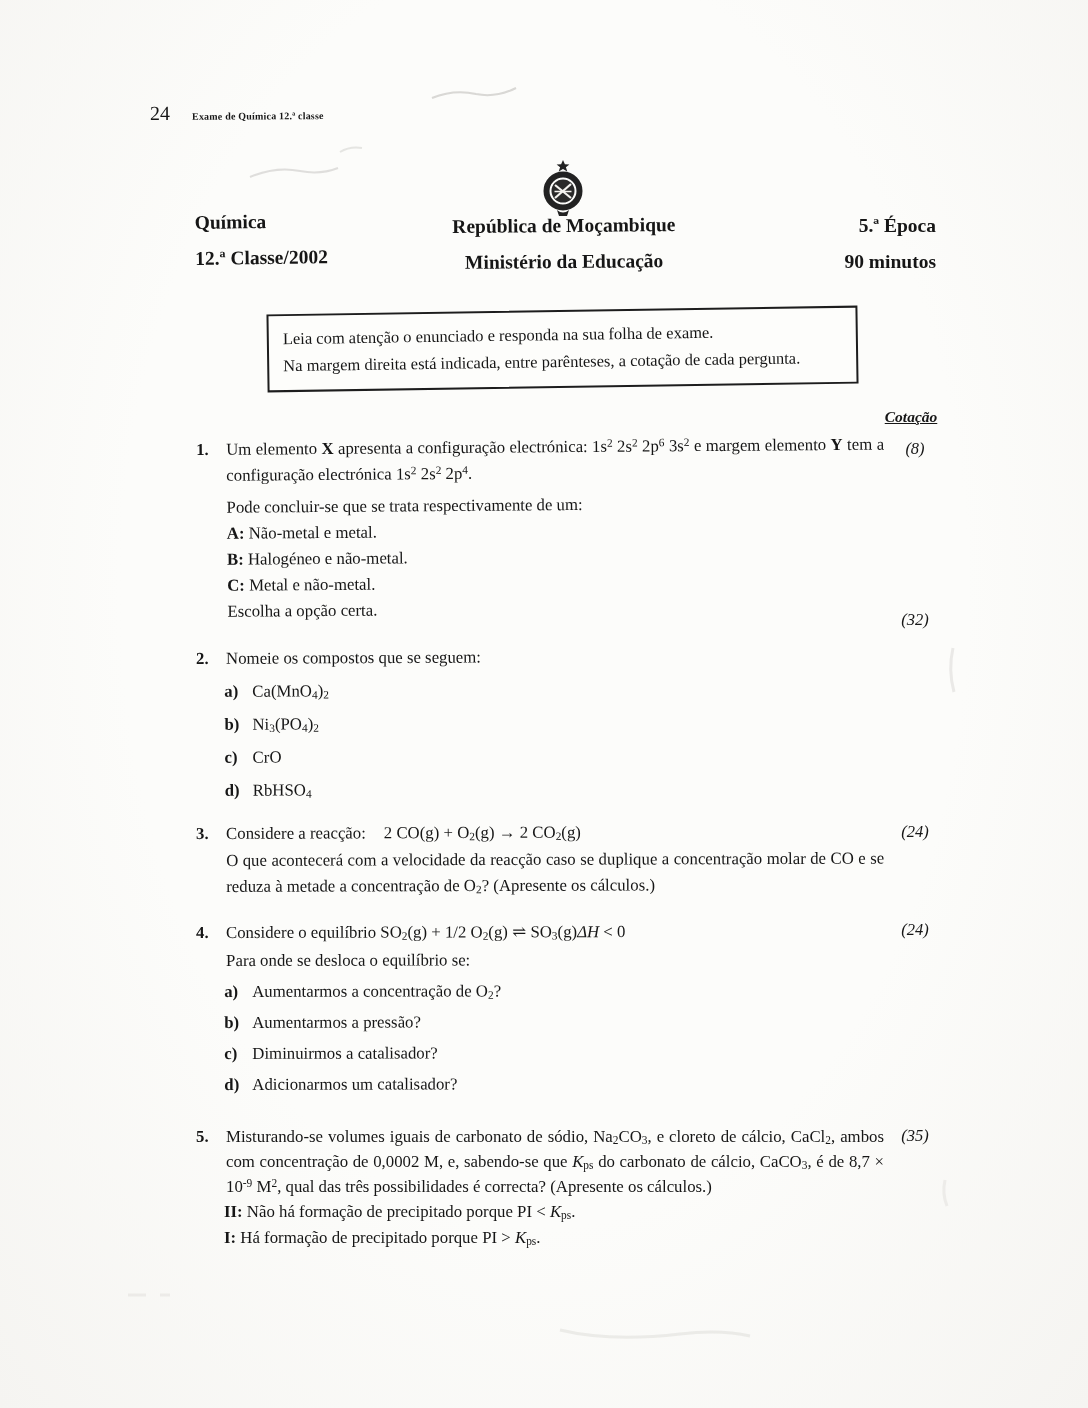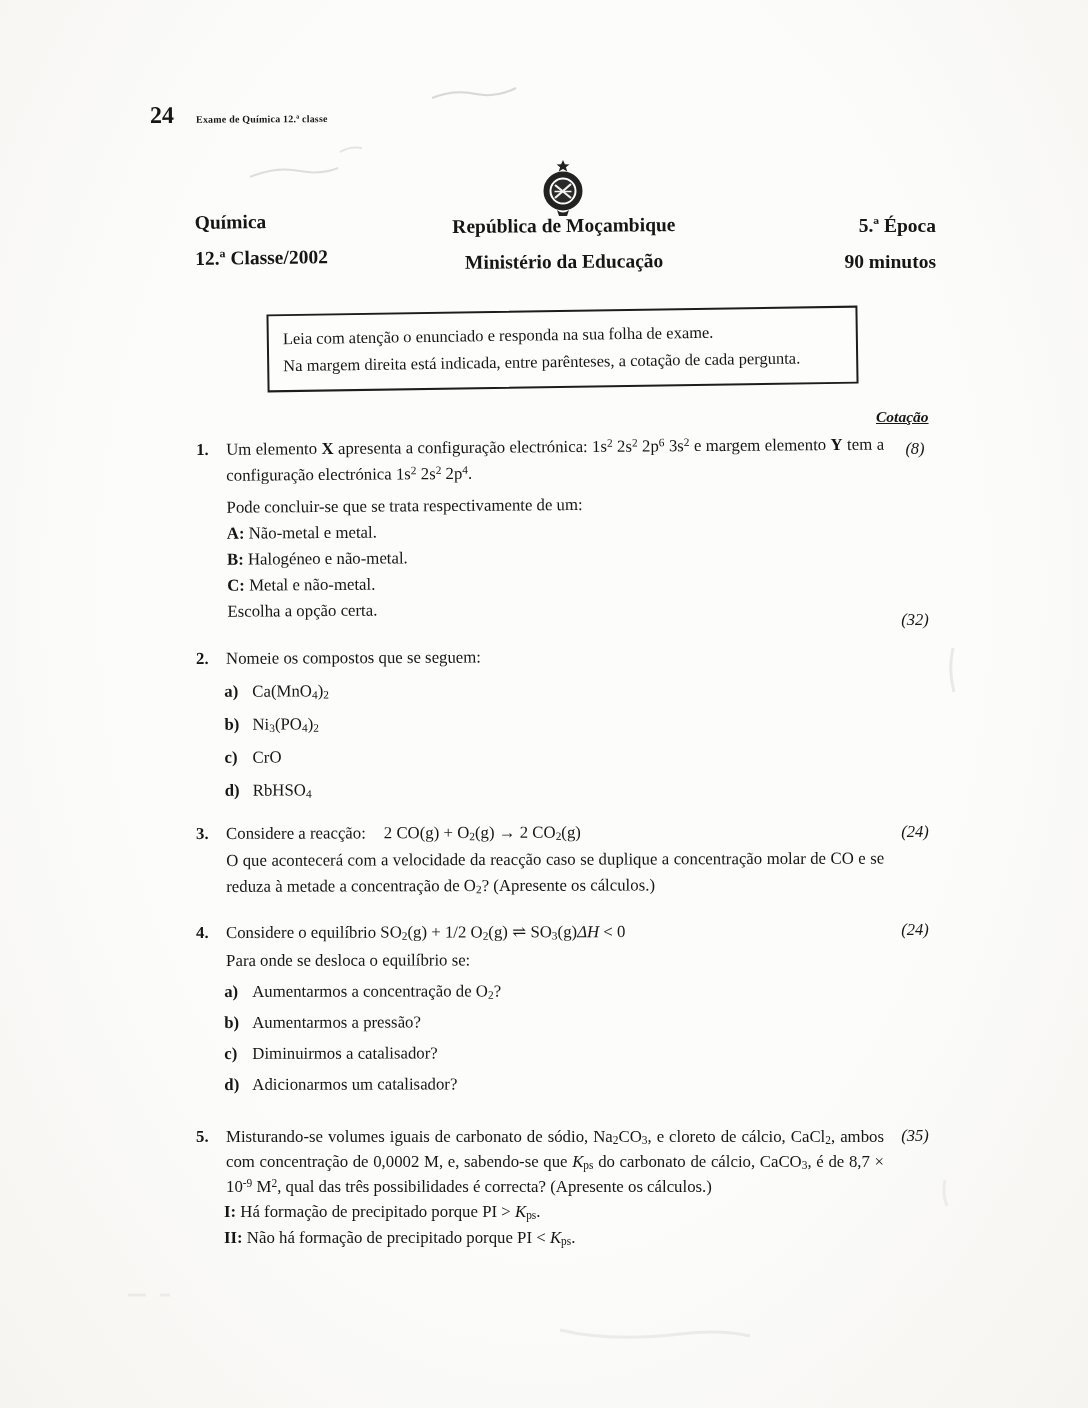--- a/index.html
+++ b/index.html
@@ -9,42 +9,42 @@
     width: 1088px; height: 1408px;
     margin: 0 auto;
     background: radial-gradient(ellipse at 50% 42%, #fcfcfa 55%, #f5f4f1 100%);
     font-family: "Liberation Serif", "DejaVu Serif", serif;
     color: #161616;
     overflow: hidden;
   }
 
   
   .book-header { position: absolute; left: 150px; top: 102px; display: flex; align-items: baseline; gap: 22px; transform: rotate(-0.3deg); transform-origin: left center; }
-  .book-page-num { font-size: 24px; font-weight: bold; }
+  .book-page-num { font-size: 20px; font-weight: normal; }
   .book-title { font-size: 10px; font-weight: bold; letter-spacing: .2px; }
 
   
   .emblem { position: absolute; left: 541px; top: 160px; width: 44px; height: 56px; opacity: .93; }
   .hdr { position: absolute; font-size: 19.5px; font-weight: bold; line-height: 21px; }
   .hdr > div + div { margin-top: 15px; }
   .hdr-left   { left: 195px; top: 212px; transform: rotate(-0.8deg); transform-origin: left center; }
   .hdr-center { left: 378px; top: 215px; width: 372px; text-align: center; transform: rotate(-0.5deg); }
   .hdr-right  { left: 782px; top: 215px; width: 154px; text-align: right; }
 
   
   .notice {
     position: absolute; left: 267px; top: 310px; width: 591px;
     border: 2px solid #1d1d1d; padding: 9px 14px 11px;
     font-size: 16.5px; line-height: 27px;
     transform: rotate(-0.85deg);
     background: rgba(255,255,255,.25);
   }
 
   
-  .cotacao { position: absolute; left: 876px; top: 408px; width: 70px; 
+  .cotacao { position: absolute; left: 876px; top: 408px; width: 70px; text-align: center;
              font-size: 15.5px; font-weight: bold; font-style: italic; text-decoration: underline; }
   .cot { position: absolute; left: 884px; width: 62px; text-align: center; font-style: italic; font-size: 16.5px; }
 
   
   .q { position: absolute; left: 196px; width: 688px; font-size: 16.8px; line-height: 26px; }
   .q p { margin: 0; }
   .qfirst { padding-left: 30px; }
   .qnum { display: inline-block; width: 30px; margin-left: -30px; font-weight: bold; }
   .justify { text-align: justify; }
   .lead { padding-left: 30px; }
@@ -160,18 +160,18 @@
     <p class="lead">Para onde se desloca o equilíbrio se:</p>
     <p class="item"><b class="ilabel">a)</b><span>Aumentarmos a concentração de O<sub>2</sub>?</span></p>
     <p class="item"><b class="ilabel">b)</b><span>Aumentarmos a pressão?</span></p>
     <p class="item"><b class="ilabel">c)</b><span>Diminuirmos a catalisador?</span></p>
     <p class="item"><b class="ilabel">d)</b><span>Adicionarmos um catalisador?</span></p>
   </section>
   <div class="cot" style="top:920px">(24)</div>
 
   <section class="q q5" style="top:1124px">
     <p class="qfirst justify"><b class="qnum">5.</b><span>Misturando-se volumes iguais de carbonato de sódio, Na<sub>2</sub>CO<sub>3</sub>, e cloreto de cálcio, CaCl<sub>2</sub>, ambos com concentração de 0,0002 M, e, sabendo-se que <i>K</i><sub>ps</sub> do carbonato de cálcio, CaCO<sub>3</sub>, é de 8,7 × 10<sup>-9</sup> M<sup>2</sup>, qual das três possibilidades é correcta? (Apresente os cálculos.)</span></p>
+    <p class="item5"><b class="ilabel5">II:</b> <span>Não há formação de precipitado porque PI &lt; <i>K</i><sub>ps</sub>.</span></p>
     <p class="item5"><b class="ilabel5">I:</b> <span>Há formação de precipitado porque PI &gt; <i>K</i><sub>ps</sub>.</span></p>
-    <p class="item5"><b class="ilabel5">II:</b> <span>Não há formação de precipitado porque PI &lt; <i>K</i><sub>ps</sub>.</span></p>
   </section>
   <div class="cot" style="top:1126px">(35)</div>
 
 </div>
 
 </body></html>

